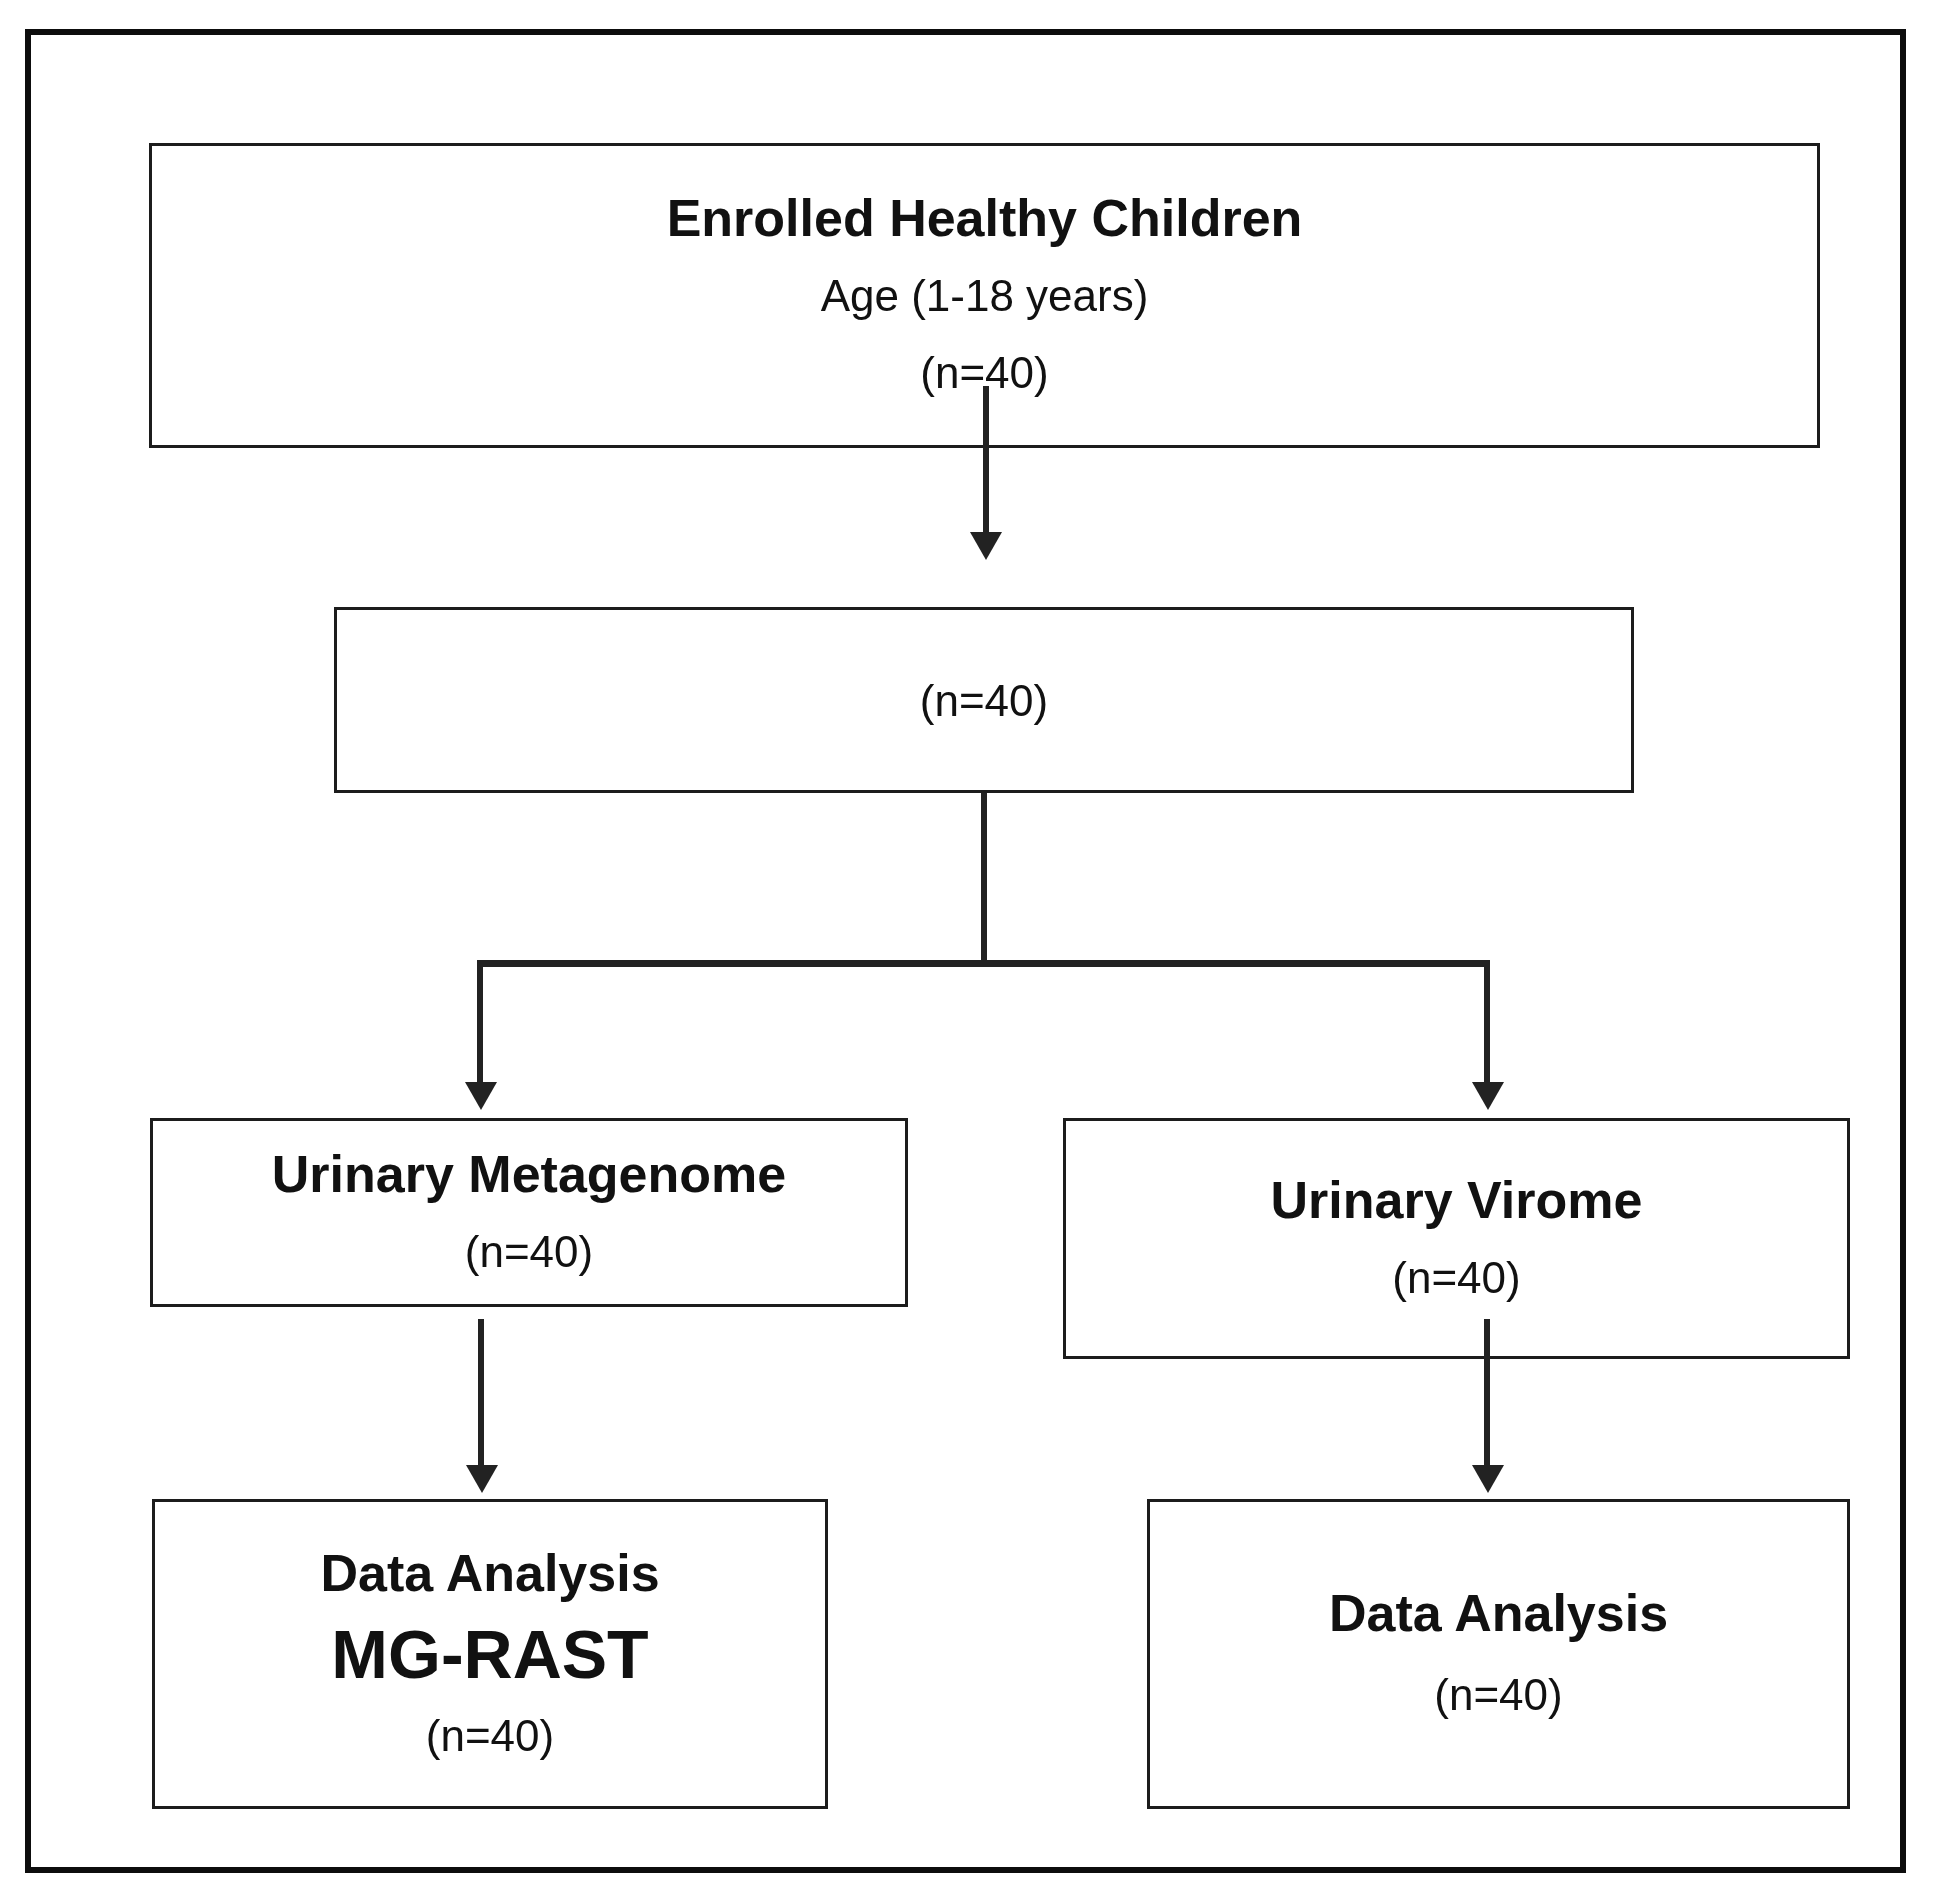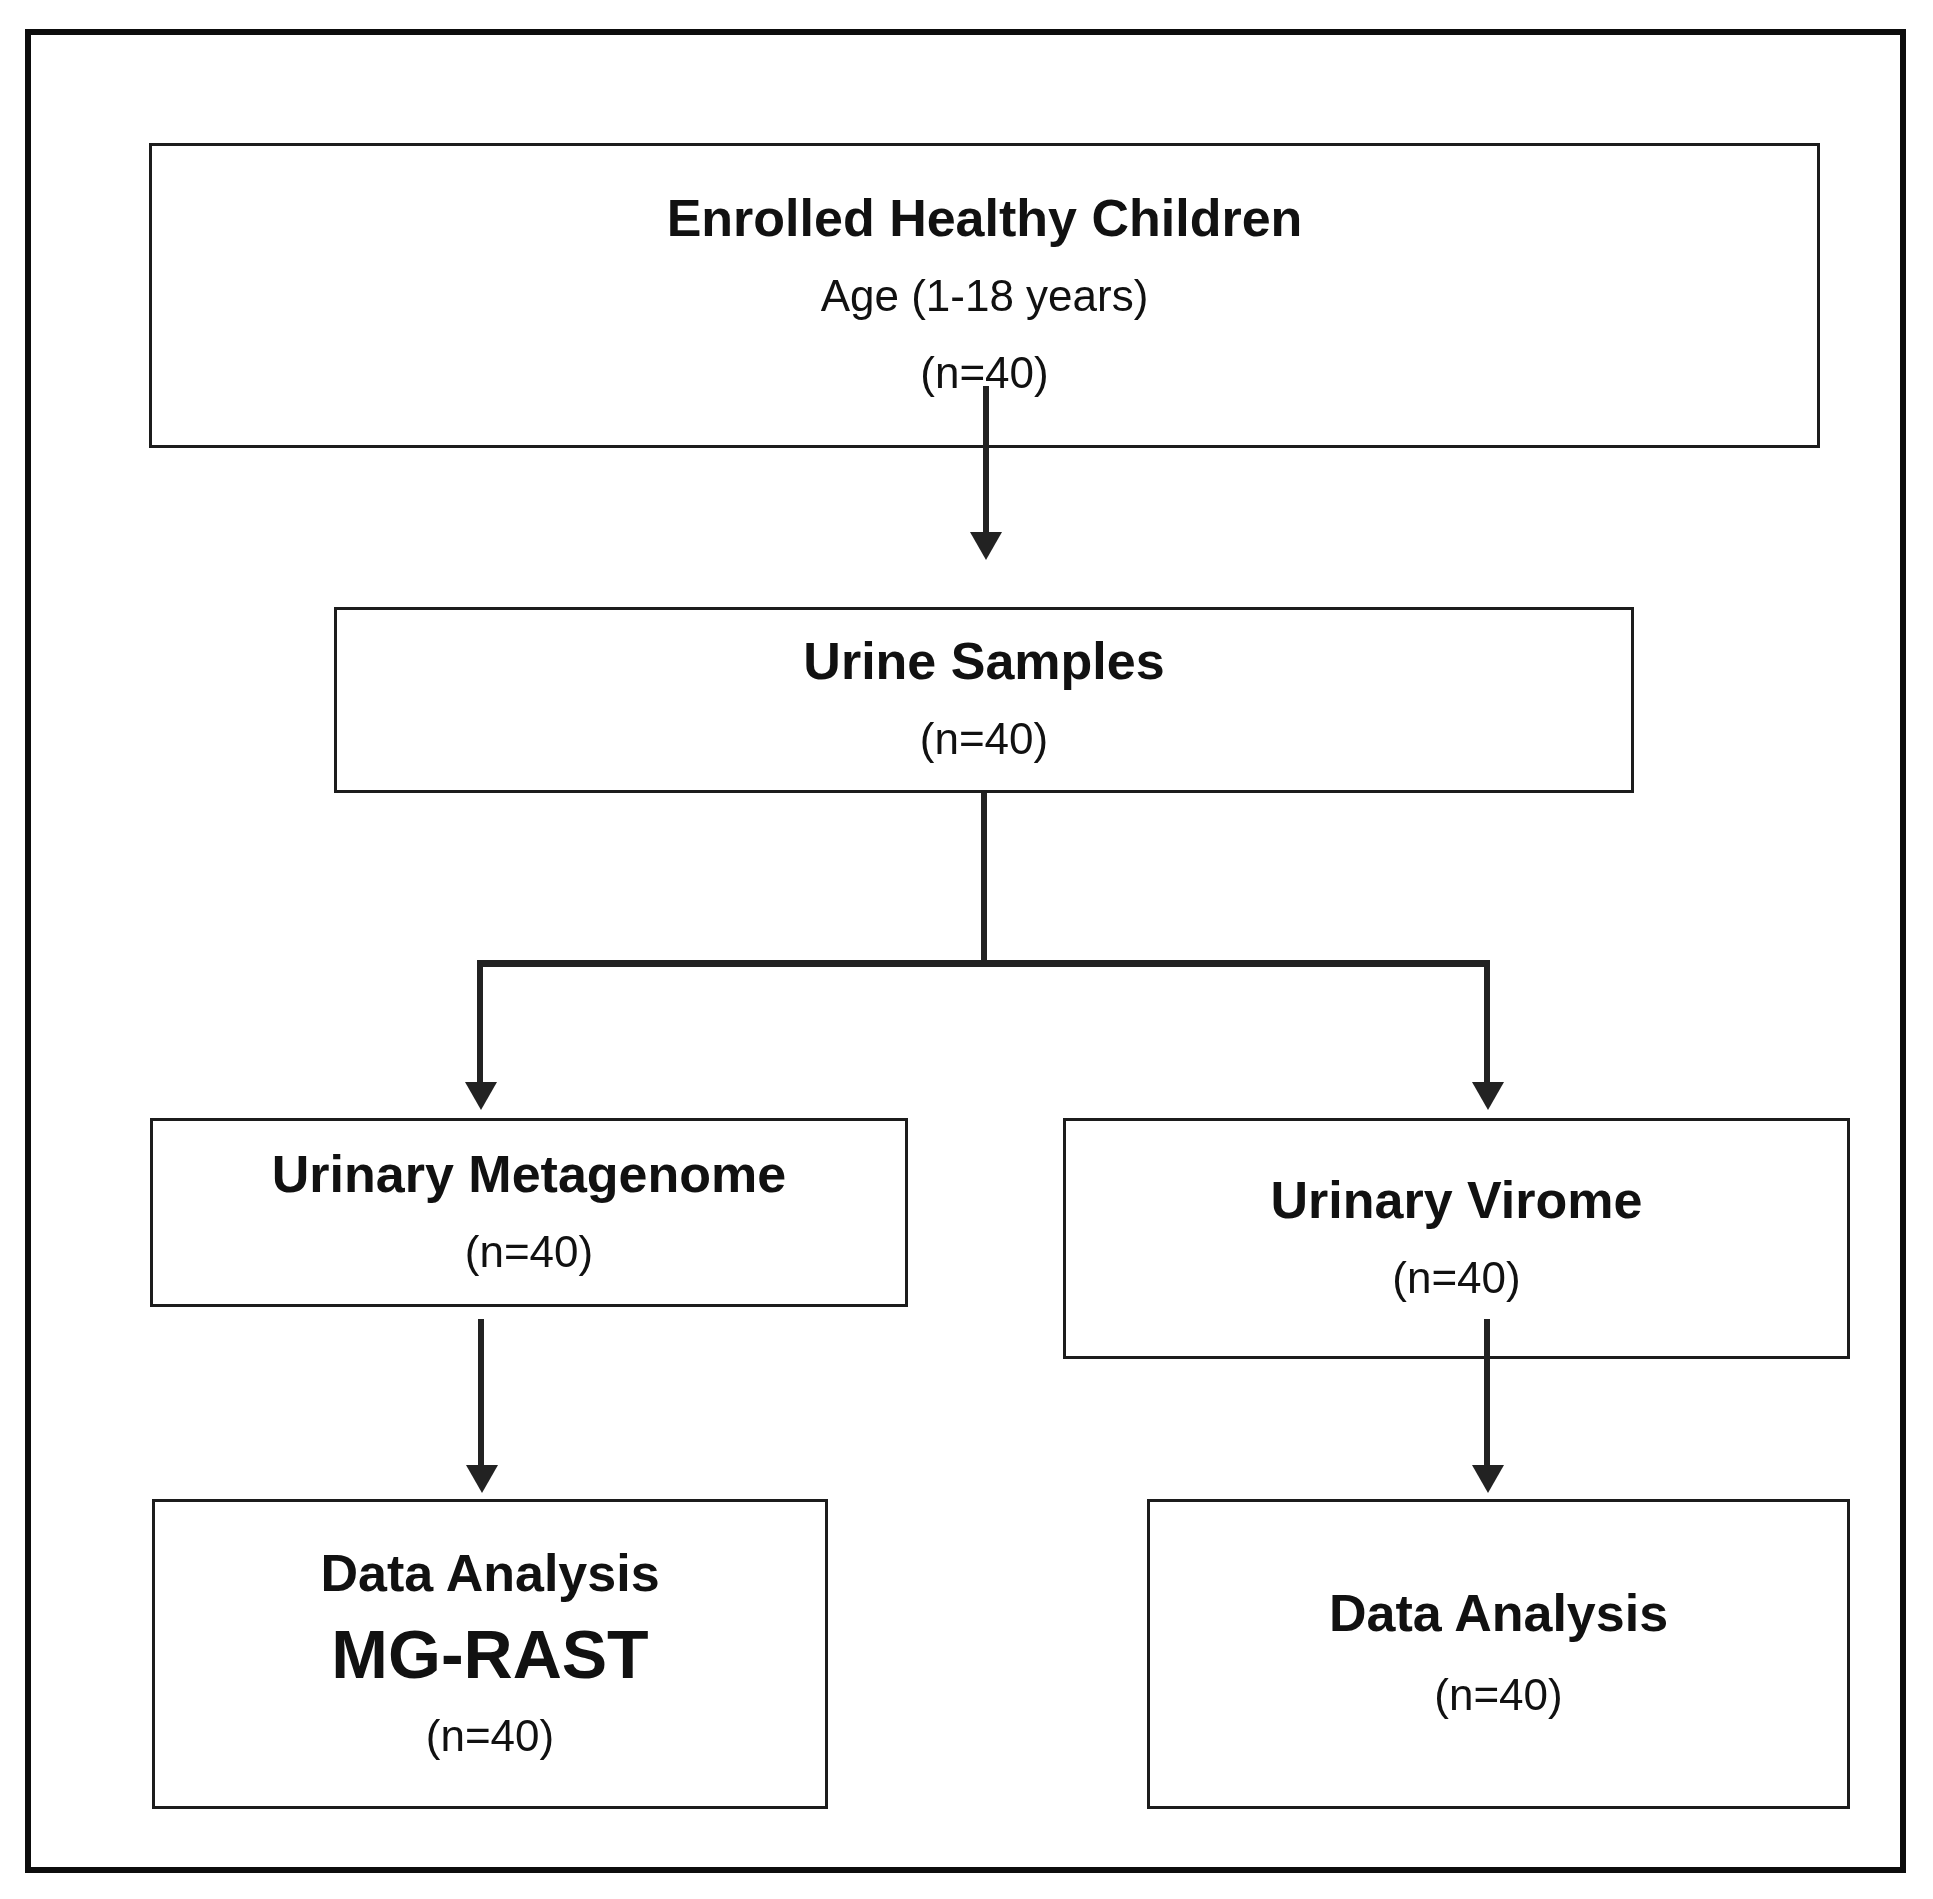--- a/index.html
+++ b/index.html
@@ -107,21 +107,20 @@
   <div class="node" id="node-enrolled">
     <div class="ln ttl">Enrolled Healthy Children</div>
     <div class="ln">Age (1-18 years)</div>
     <div class="ln">(n=40)</div>
   </div>
 
   <div class="stem" id="a1-stem"></div>
   <div class="head" id="a1-head"></div>
 
   <div class="node" id="node-urine">
-    <div class="ln ttl">Urine Samples</div>
     <div class="ln">(n=40)</div>
   </div>
 
   <div class="stem" id="stub"></div>
   <div class="hbar" id="hbar"></div>
   <div class="stem" id="bl-stem"></div>
   <div class="head" id="bl-head"></div>
   <div class="stem" id="br-stem"></div>
   <div class="head" id="br-head"></div>
 

